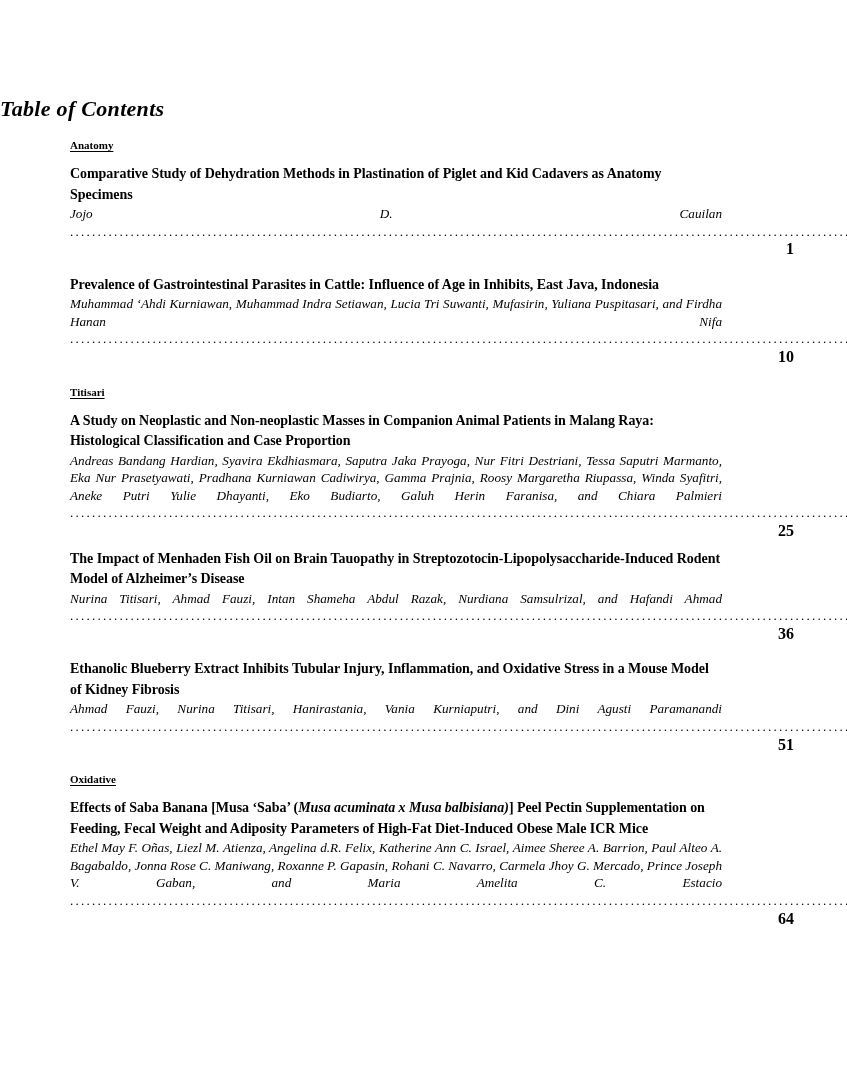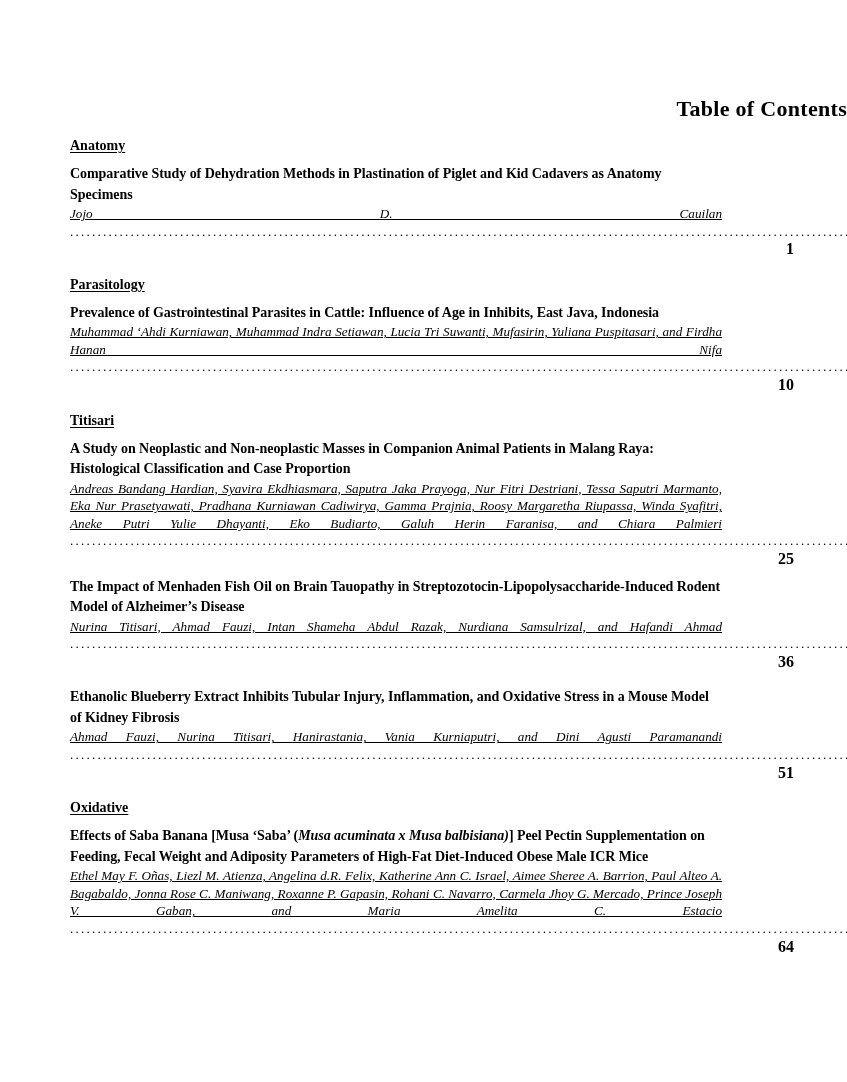--- a/index.html
+++ b/index.html
@@ -16,38 +16,39 @@
   }
   .page {
     position: relative;
     width: 847px;
     height: 1082px;
     box-sizing: border-box;
     padding: 0;
     overflow: hidden;
   }
   .toc-title {
-    text-align: right;
+    text-align: left;
     font-size: 22px;
     font-weight: bold;
     letter-spacing: 0.3px;
     margin: 0;
     padding-top: 96px;
     line-height: 26px;
+    font-style: italic;
   }
   .toc-body {
     margin-top: 14px;
     margin-left: 70px;
     width: 680px;
   }
   .section {
     margin: 0;
   }
   .section-heading {
-    font-size: 14px;
+    font-size: 11px;
     font-weight: bold;
     text-decoration: underline;
     text-underline-offset: 2px;
     margin: 0;
     padding: 0;
     line-height: 19px;
   }
   .section + .section {
     margin-top: 17px;
   }
@@ -76,21 +77,20 @@
     font-style: italic;
     line-height: 17.6px;
     text-align: justify;
     margin: 0;
     padding: 0;
     position: relative;
     width: 652px;
   }
   .entry-authors .authors-text {
     font-style: italic;
-    text-decoration: underline;
   }
   .leaders {
     font-style: normal;
     letter-spacing: 2.2px;
     word-spacing: 0;
     white-space: nowrap;
     overflow: hidden;
     display: inline;
   }
   .pageno {
@@ -119,21 +119,20 @@
       <div class="section">
         <div class="section-heading">Anatomy</div>
         <div class="entries">
           <div class="entry">
             <div class="entry-title">Comparative Study of Dehydration Methods in Plastination of Piglet and Kid Cadavers as Anatomy Specimens</div>
             <div class="entry-authors"><span class="authors-text">Jojo D. Cauilan</span><span class="leaders"> .......................................................................................................................................................................................................</span><span class="pageno">1</span></div>
           </div>
         </div>
       </div>
       <div class="section">
-        <div class="section-heading">Parasitology</div>
         <div class="entries">
           <div class="entry">
             <div class="entry-title">Prevalence of Gastrointestinal Parasites in Cattle: Influence of Age in Inhibits, East Java, Indonesia</div>
             <div class="entry-authors"><span class="authors-text">Muhammad ʻAhdi Kurniawan, Muhammad Indra Setiawan, Lucia Tri Suwanti, Mufasirin, Yuliana Puspitasari, and Firdha Hanan Nifa</span><span class="leaders"> .......................................................................................................................................................................................................</span><span class="pageno">10</span></div>
           </div>
         </div>
       </div>
       <div class="section">
         <div class="section-heading">Titisari</div>
         <div class="entries">

